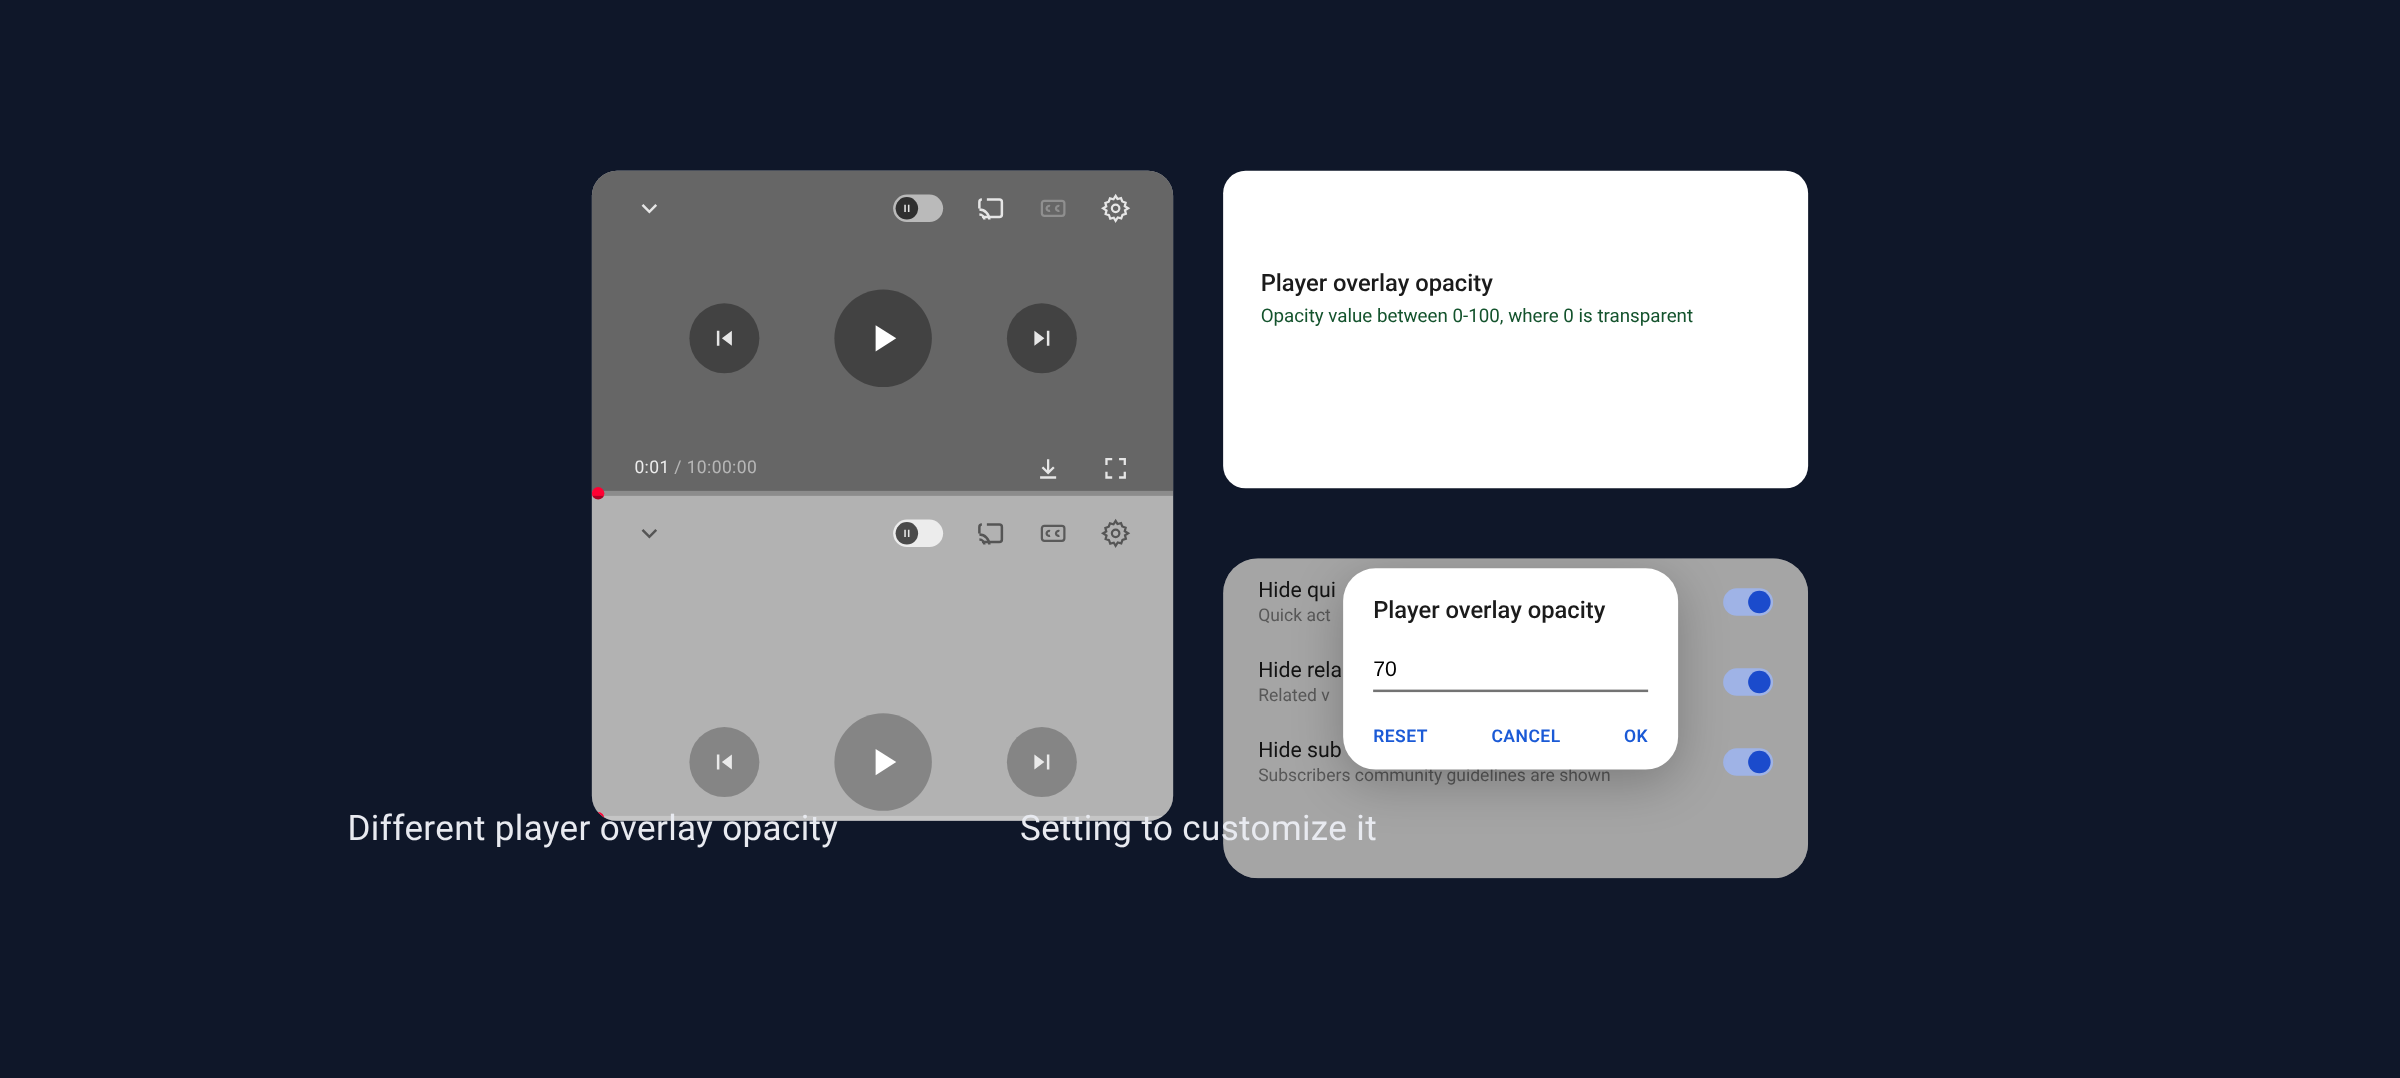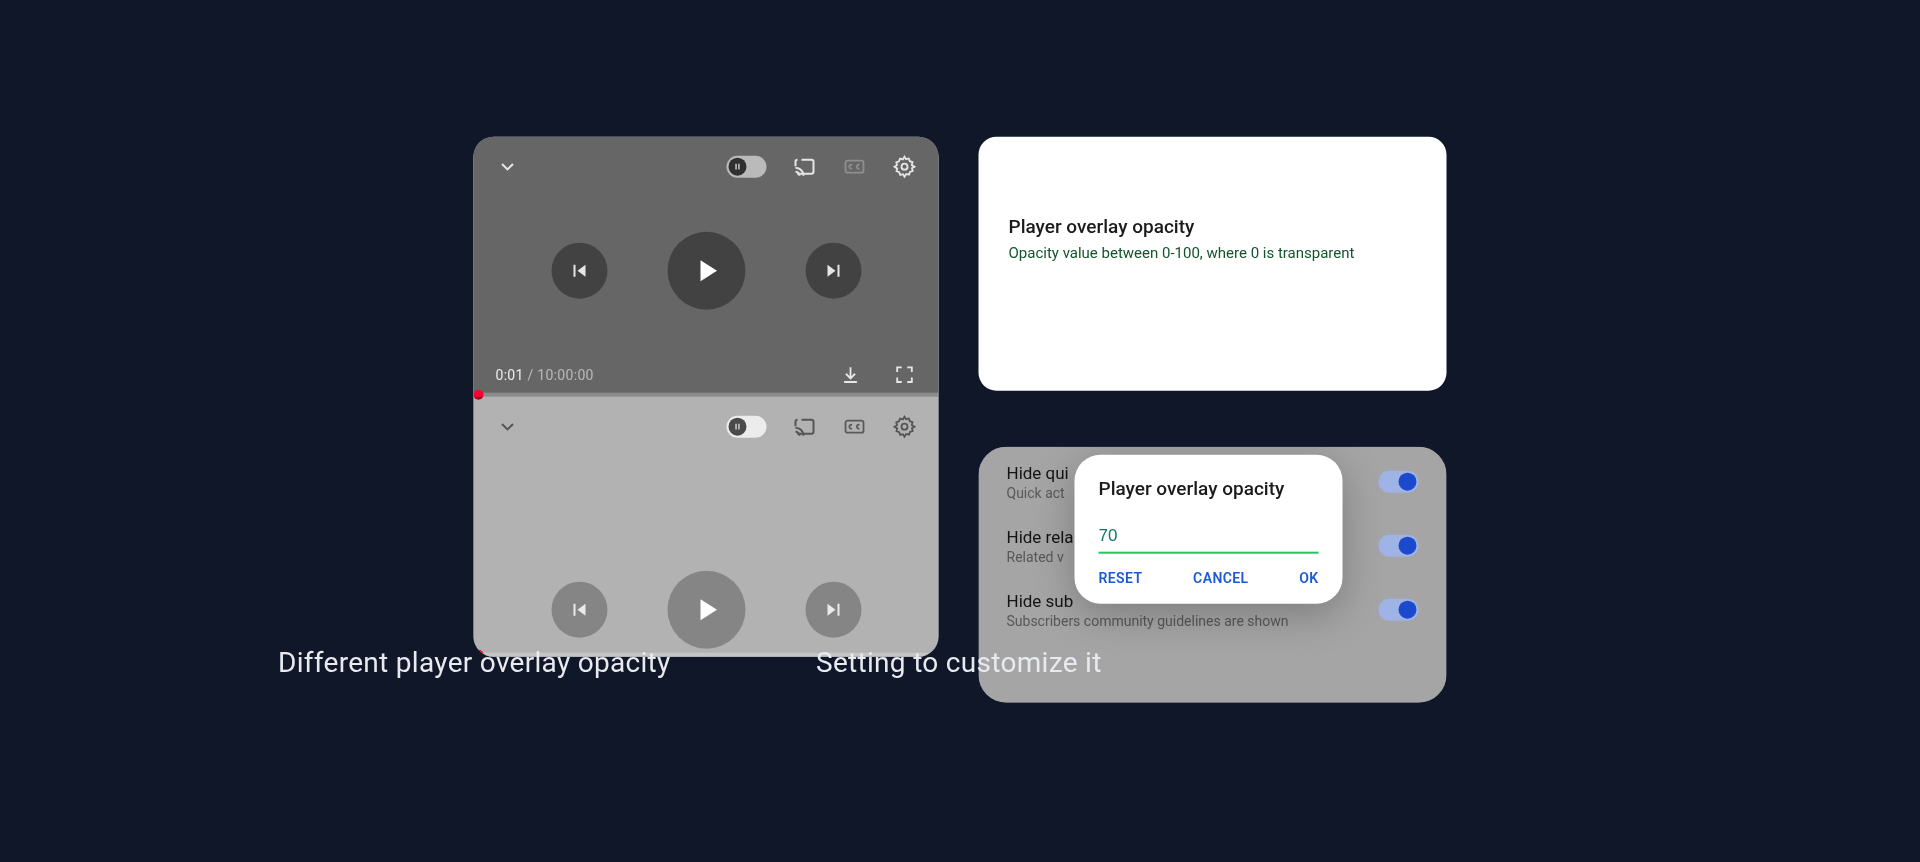--- a/index.html
+++ b/index.html
@@ -6,21 +6,21 @@
 body{background:#0f1729;font-family:-apple-system,BlinkMacSystemFont,"Segoe UI",Roboto,Arial,sans-serif;width:1920px;height:862px;overflow:hidden;position:relative}
 
 .stage{position:absolute;left:50%;top:50%;transform:translate(-50%,-52%);display:flex;gap:40px;align-items:flex-start}
 
 
 .player-col{border-radius:20px;overflow:hidden;background:#fff;width:465px}
 .player{height:260px;position:relative;color:#ececec}
 .player .overlay{position:absolute;inset:0;background:#000}
 .player.dark .overlay{opacity:0.6}
 .player.light .overlay{opacity:0.3}
-.player .content{position:relative;z-index:1;height:100%;display:flex;flex-direction:column;justify-content:space-between;padding:18px 22px 8px}
+.player .content{position:relative;z-index:1;height:100%;display:flex;flex-direction:column;justify-content:space-between;padding:18px 34px 8px}
 
 .topbar{display:flex;align-items:center;gap:26px}
 .topbar .spacer{flex:1}
 .ic{width:24px;height:24px;display:flex;align-items:center;justify-content:center}
 .toggle-pill{width:40px;height:22px;border-radius:11px;background:rgba(255,255,255,0.55);position:relative}
 .toggle-pill .knob{position:absolute;left:2px;top:2px;width:18px;height:18px;border-radius:9px;background:#303030;display:flex;align-items:center;justify-content:center}
 .player.light .toggle-pill{background:rgba(255,255,255,0.75)}
 .player.light .toggle-pill .knob{background:#4a4a4a}
 
 .midbar{display:flex;align-items:center;justify-content:center;gap:60px}
@@ -54,22 +54,22 @@
 .settings-list{position:relative;padding:16px 28px;display:flex;flex-direction:column;gap:26px}
 .row{display:flex;align-items:center;gap:14px}
 .row .txt{flex:1}
 .row .t1{font-size:17px;color:#141414}
 .row .t2{font-size:14px;color:#585858;margin-top:2px}
 .sw{width:40px;height:22px;border-radius:11px;background:#9fb3e6;position:relative}
 .sw .kn{position:absolute;right:2px;top:2px;width:18px;height:18px;border-radius:9px;background:#1b4bcc}
 
 .dialog{position:absolute;left:96px;top:8px;width:268px;background:#fff;border-radius:26px;padding:22px 24px 14px;box-shadow:0 10px 40px rgba(0,0,0,.25)}
 .dialog-title{font-size:19px;font-weight:500;color:#1b1b1b;margin-bottom:22px}
-.dialog-field{border:none;border-bottom:2px solid #22c55e;font-size:17px;color:#0f766e;padding:4px 0 6px;width:100%;outline:none;background:transparent}
-.dialog-actions{display:flex;justify-content:space-between;margin-top:16px;padding-bottom:4px}
+.dialog-field{border:none;border-bottom:2px solid #737373;font-size:17px;color:#000000;padding:4px 0 6px;width:100%;outline:none;background:transparent}
+.dialog-actions{display:flex;justify-content:space-between;margin-top:28px;padding-bottom:4px}
 .dialog-actions span{color:#1b5ad6;font-weight:600;font-size:14px;letter-spacing:.4px}
 </style>
 </head>
 <body>
 
 <div class="stage">
 <div class="player-col">
 
   <div class="player dark">
     <div class="overlay"></div>

